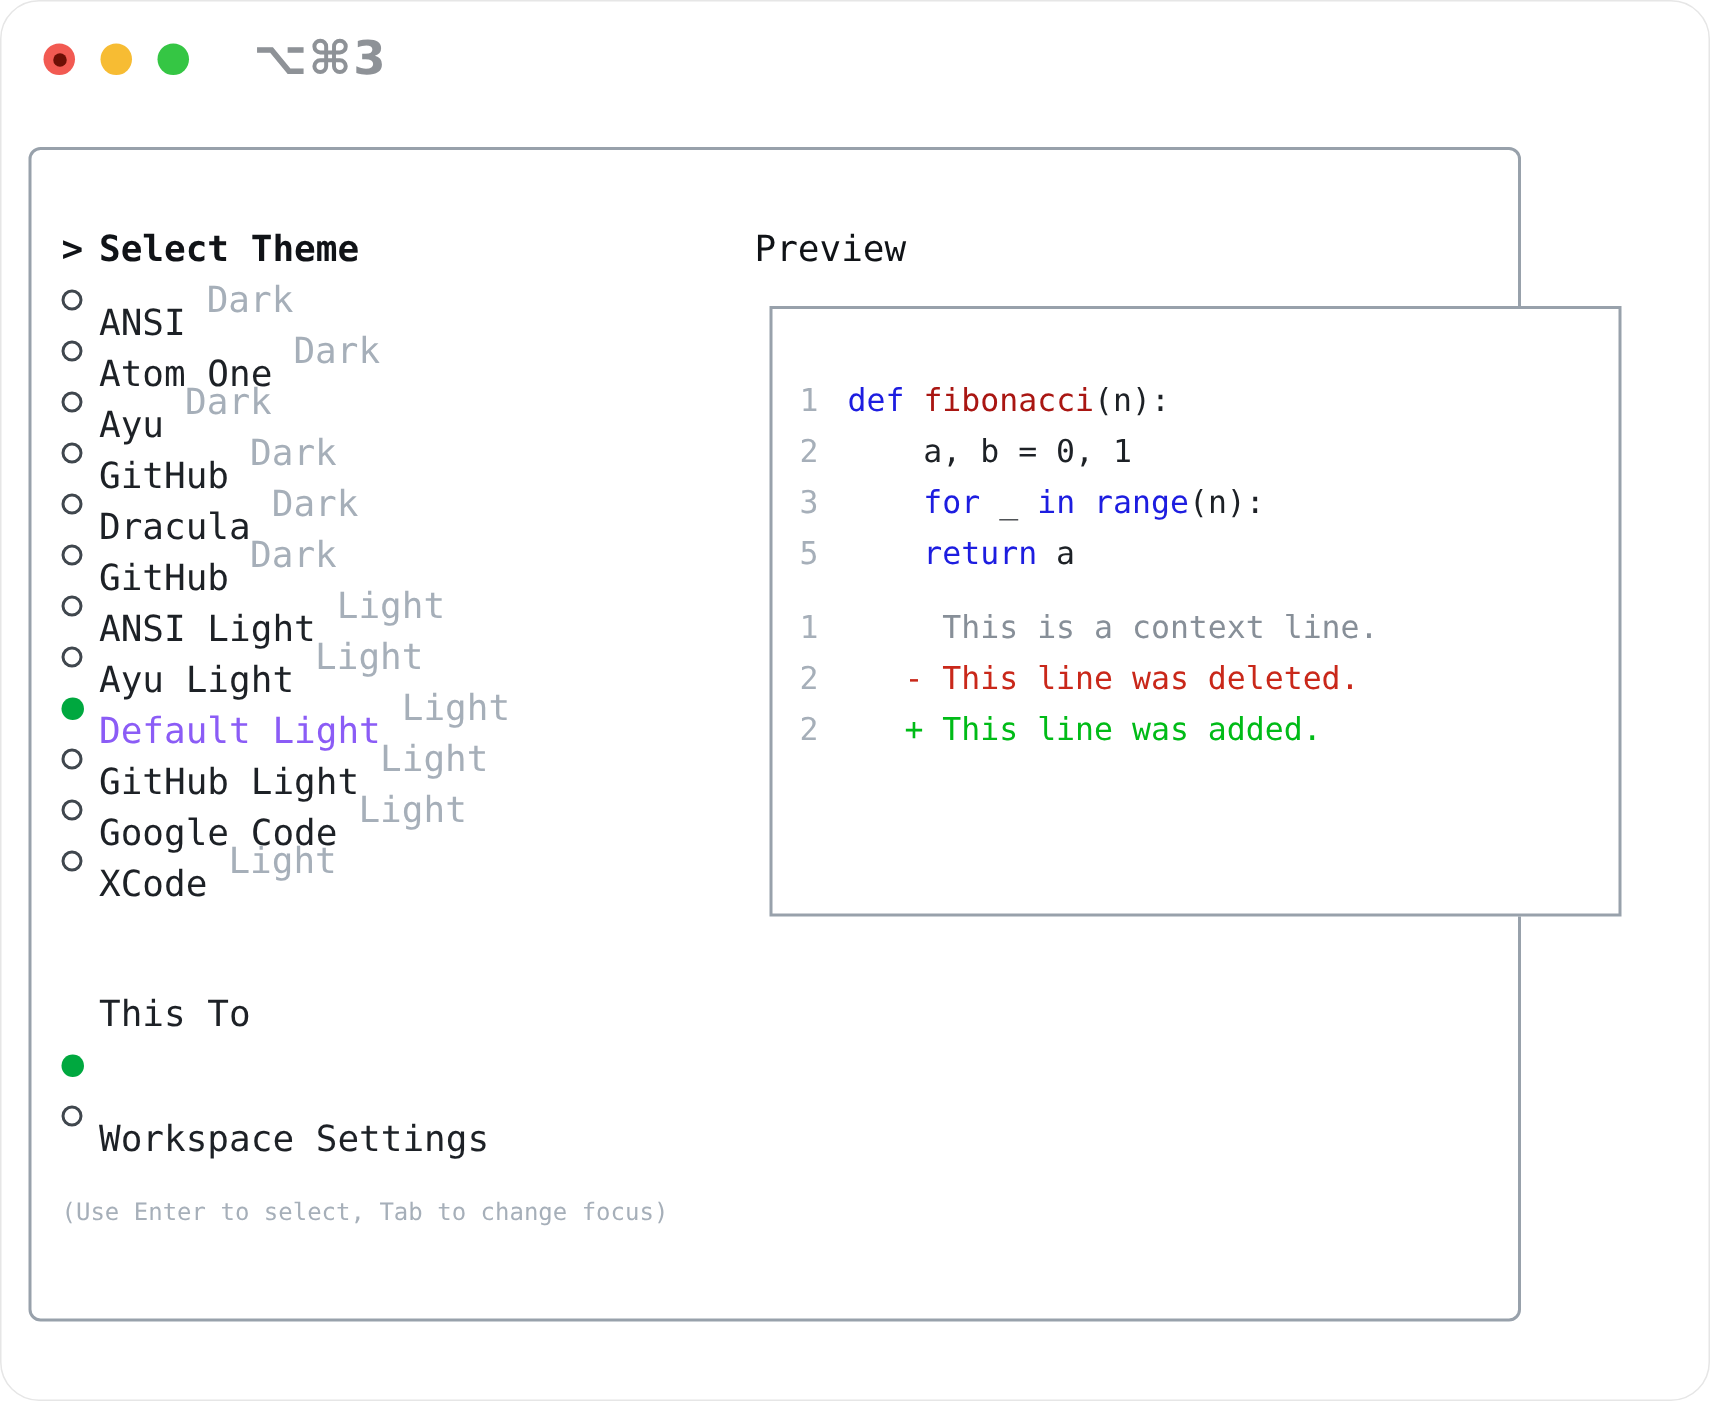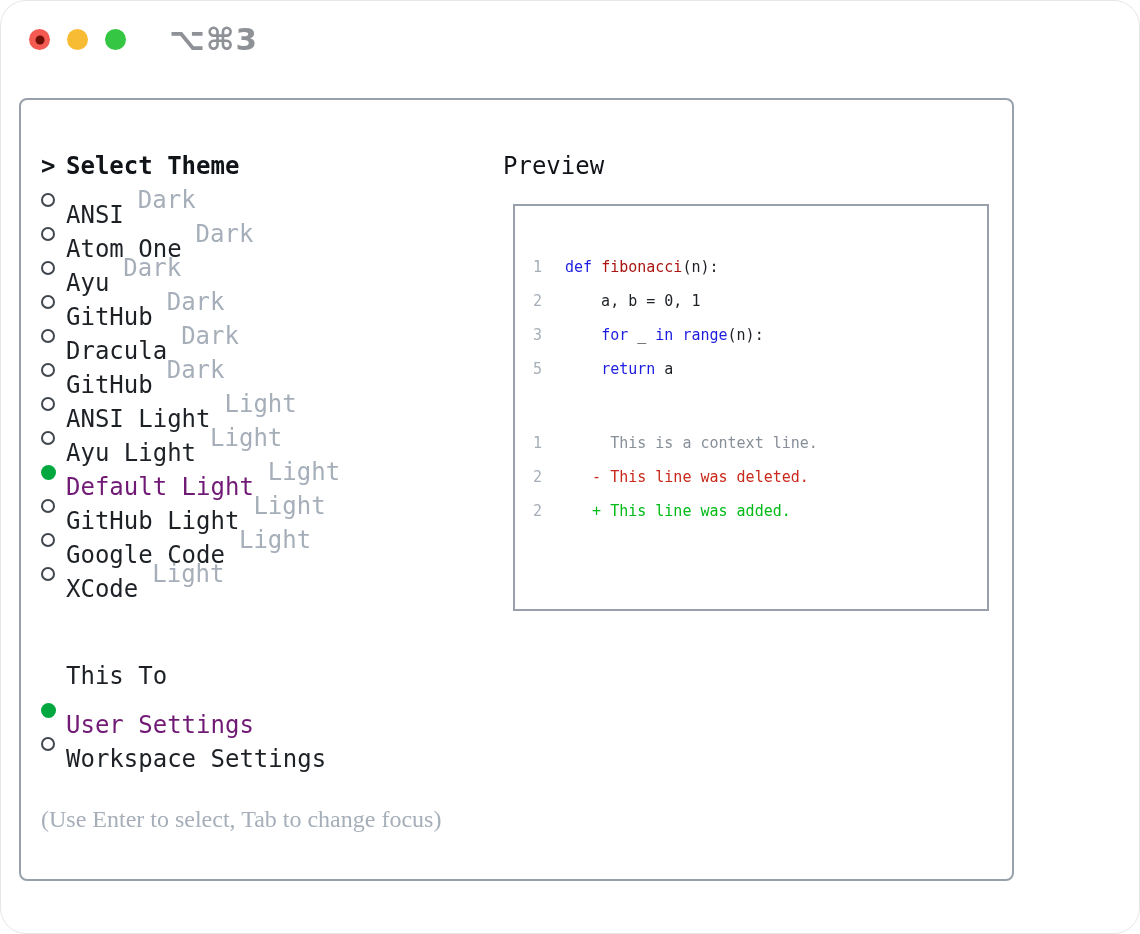--- a/index.html
+++ b/index.html
@@ -54,44 +54,44 @@
   .row { height: 34px; display: flex; align-items: center; }
   .prefix { display: inline-block; width: 25px; font-weight: bold; color: #101317; flex: none; }
   .hdr { font-weight: bold; color: #101317; }
   .hdr-plain { font-weight: normal; color: #1d2126; }
   .marker {
     width: 14px; height: 14px; border-radius: 50%;
     border: 2px solid #40474e; margin-right: 11px; flex: none;
   }
   .marker.sel { border: none; width: 15px; height: 15px; background: #00a83f; margin-right: 10px; }
   .tname { margin-right: 14px; white-space: pre; margin-top: 29px; }
-  .tname.sel { color: #701a75; text-align: center; }
+  .tname.sel { color: #8b5cf6; text-align: center; }
   .tvariant { color: #a6afb9; white-space: pre; }
   .spacer34 { height: 34px; }
   .footer-hint {
-    color: #a6afb9; font-size: 24px; line-height: 48px; width: 432px; font-family: Liberation Serif, serif;
+    color: #a6afb9; font-size: 16px; line-height: 26px; width: 432px;
   }
   
   .preview-title {
     position: absolute; left: 482px; top: 49px; height: 34px;
     display: flex; align-items: center;
     font-size: 24px; font-weight: normal; color: #101317;
   }
   .preview-box {
     position: absolute; left: 492px; top: 104px;
-    width: 476px; height: 407px;
+    width: 568px; height: 407px;
     border: 2px solid #98a1ab;
     background: #ffffff;
     padding: 44px 0 0 18px;
-    font-size: 15px;
+    font-size: 21px;
     overflow: hidden;
   }
   .cline { height: 34px; line-height: 34px; white-space: pre; }
   .lnum { display: inline-block; width: 32px; color: #a6afb9; }
-  .diff-block { margin-top: 40px; }
+  .diff-block { margin-top: 15px; }
   .t-kw { color: #1d1de0; }
   .t-fn { color: #a91612; }
   .t-p  { color: #1d2126; }
   .d-ctx { color: #878f98; }
   .d-del { color: #c9281a; }
   .d-add { color: #00bb17; }
 </style>
 </head>
 <body>
 
@@ -181,21 +181,20 @@
       <div class="spacer34"></div>
 
       <div class="row">
         <span class="prefix"></span>
         <span class="hdr-plain">This To</span>
       </div>
 
       <div id="apply-options">
           <div class="row">
             <span class="marker sel"></span>
-            <span class="tname sel">User Settings</span>
           </div>
           <div class="row">
             <span class="marker"></span>
             <span class="tname">Workspace Settings</span>
           </div>
         </div>
 
       <div class="spacer34"></div>
 
       <div class="footer-hint">(Use Enter to select, Tab to change focus)</div>

